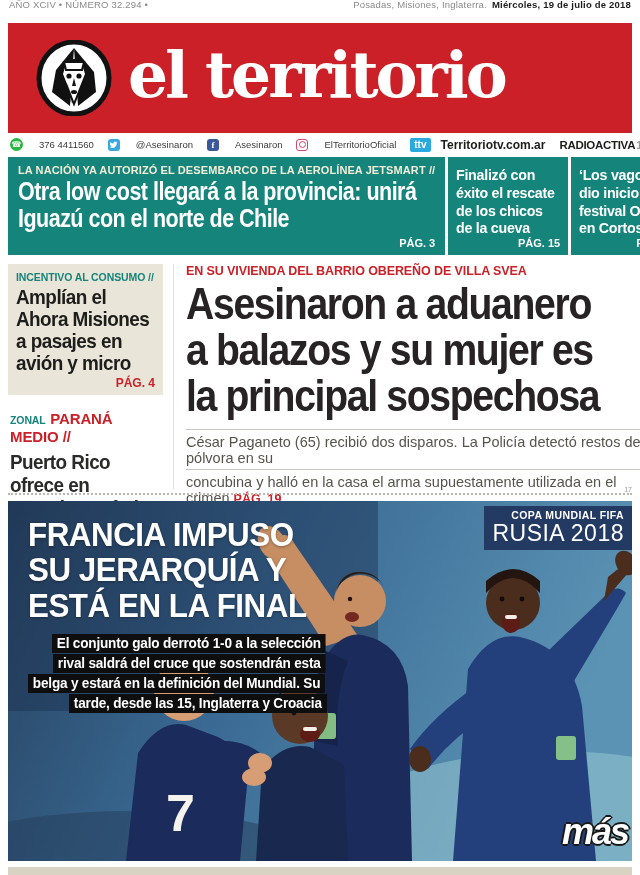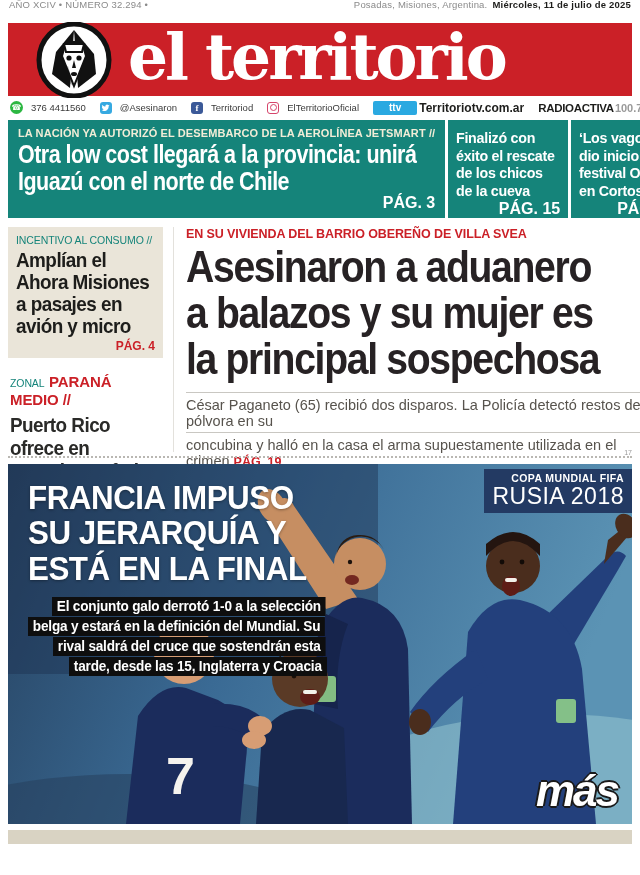--- a/index.html
+++ b/index.html
@@ -6,57 +6,57 @@
   html,body { width:640px; background:#fff; }
   body { font-family:"Liberation Sans", sans-serif; color:#231f20; }
   .page { width:640px; height:875px; padding:0 8px; position:relative; overflow:hidden; background:#fff; }
 
   
   .topbar { height:23px; display:flex; justify-content:space-between; align-items:center; font-size:9.5px; color:#8a8a8a; letter-spacing:.2px; padding:2px 1px 16px 1px; }
   .topbar .right { color:#8a8a8a; }
   .topbar .date { color:#1d1d1b; font-weight:bold; margin-left:5px; }
 
   
-  .masthead { background:#cb2027; height:73px; display:flex; align-items:center; padding-left:28px; }
+  .masthead { background:#cb2027; height:110px; display:flex; align-items:center; padding-left:28px; }
   .logo-wrap { width:76px; height:76px; flex:0 0 76px; }
   .mast-title { font-family:"DejaVu Serif", serif; font-weight:bold; color:#fff; font-size:63px; letter-spacing:-3px; margin-left:16px; margin-top:-6px; }
 
   
   .contactbar { height:23px; display:flex; align-items:center; font-size:9.5px; color:#3a3a3a; padding:0 2px; }
   .cgroup { display:flex; align-items:center; margin-right:14px; white-space:nowrap; }
-  .cgroup .lbl { margin-left:8px; }
+  .cgroup .lbl { margin-left:16px; }
   .wa-icon { width:13px; height:13px; border-radius:50%; background:#2cb742; color:#fff; font-size:8px; line-height:13px; text-align:center; display:inline-block; }
   .sq-icon { width:12px; height:12px; border-radius:3px; display:inline-flex; align-items:center; justify-content:center; }
   .tw { background:#36a9e1; }
   .fb { background:#3b5998; color:#fff; font-weight:bold; font-size:9px; font-family:"Liberation Serif",serif; }
   .ig { background:#fff; border:1.6px solid #d6456b; position:relative; }
   .ig::before { content:""; width:5px; height:5px; border:1.4px solid #d6456b; border-radius:50%; }
   .spacer { flex:1; }
-  .ttv-box { background:#2aa9e1; color:#fff; font-weight:bold; font-size:10px; padding:1px 16px 2px; border-radius:2px; margin-right:2px; }
+  .ttv-box { background:#2aa9e1; color:#fff; font-weight:bold; font-size:10px; padding:1px 4px 2px; border-radius:2px; margin-right:10px; }
   .bold-site { font-weight:bold; color:#1d1d1b; font-size:12px; }
   .radio-name { font-weight:900; font-size:11.5px; color:#1d1d1b; letter-spacing:-.3px; }
   .radio-freq { font-size:11px; color:#9a9a9a; margin-left:1px;font-weight:bold; }
   .radio-waves { margin:0 6px 0 3px; display:inline-block; }
 
   
   .teal-band { display:flex; gap:3px; height:98px; margin-top:1px; }
   .tease { background:#15847a; color:#fff; padding:7px 10px 6px; display:flex; flex-direction:column; }
   .tease-1 { flex:0 0 378px; }
   .tease-2 { flex:0 0 120px; padding:7px 8px 6px; }
   .tease-3 { flex:1; padding:7px 8px 6px; }
   .tease .kicker { color:#f2edd7; font-weight:bold; font-size:11px; letter-spacing:.1px; margin-bottom:2px; white-space:nowrap; overflow:hidden; }
   .tease-1 .headline { font-size:25px; font-weight:800; line-height:1.06; letter-spacing:-.6px; transform:scaleX(.86); transform-origin:0 0; width:116%; }
   .t-small { font-size:15.5px; font-weight:800; line-height:1.14; letter-spacing:-.3px; transform:scaleX(.92); transform-origin:0 0; width:108%; }
-  .tease .pag { margin-top:auto; text-align:right; font-weight:bold; font-size:16px; }
+  .tease .pag { margin-top:auto; text-align:right; font-weight:bold; font-size:11px; }
 
   
   .content { display:flex; padding-top:9px; height:234px; }
   .leftcol { width:165px; flex:0 0 165px; padding-right:10px; }
   .box-story { background:#eae5d9; padding:7px 8px 5px; }
-  .k-teal { color:#15847a; font-weight:normal; font-size:10.5px; letter-spacing:-.1px; }
+  .k-teal { color:#15847a; font-weight:bold; font-size:10.5px; letter-spacing:-.1px; }
   .k-red { color:#cb2027; font-weight:bold; font-size:15px; letter-spacing:-.1px; }
   .lc-head { font-size:21px; font-weight:800; color:#1d1d1b; line-height:1.05; letter-spacing:-.6px; margin-top:3px; transform:scaleX(.9); transform-origin:0 0; width:111%; }
   .lc-head2 { font-size:21px; font-weight:600; color:#2a2a28; line-height:1.1; letter-spacing:-.6px; margin-top:4px; transform:scaleX(.9); transform-origin:0 0; width:111%; }
   .lc-pag { text-align:right; color:#cb2027; font-weight:bold; font-size:12px; margin-top:2px; }
   .story2 { margin-top:15px; padding:0 2px; }
 
   
   .mainstory { flex:1; padding-left:12px; border-left:1px solid #e3e1dc; }
   .ms-kicker { color:#cb2027; font-weight:bold; font-size:12.5px; letter-spacing:-.1px; }
   .ms-head { margin-top:3px; }
@@ -73,34 +73,34 @@
   .photo { position:relative; height:360px; margin-top:6px; overflow:hidden; background:#33597f; }
   .photo svg.scene { position:absolute; inset:0; }
   .fifa-badge { position:absolute; top:5px; right:0; background:#233a63; color:#fff; padding:3px 8px 5px; text-align:right; }
   .fifa-top { font-size:10.5px; font-weight:800; letter-spacing:.4px; }
   .fifa-bottom { font-size:23px; font-weight:400; letter-spacing:.5px; line-height:1; margin-top:1px; font-family:"Liberation Sans",sans-serif; }
   .ph-head { position:absolute; left:20px; top:16px; }
   .ph-head div { color:#fff; font-size:33px; font-weight:800; line-height:1.07; letter-spacing:-.5px; transform:scaleX(.95); transform-origin:0 0; white-space:nowrap; text-shadow:0 1px 3px rgba(0,0,0,.35); }
   .ph-deck { position:absolute; left:20px; top:133px;text-align:right; }
   .ph-deck div { margin-bottom:1px; }
   .ph-deck span { display:inline-block; background:#0e0e0e; color:#fff; font-size:14px; font-weight:bold; letter-spacing:-.2px; padding:1px 5px 2px; transform:scaleX(.97); transform-origin:0 0; }
-  .watermark { position:absolute; right:14px; bottom:8px; color:#fff; font-weight:900; font-style:italic; font-size:44px; letter-spacing:-2px; text-shadow:-2px 0 0 #1a1a1a, 2px 0 0 #1a1a1a, 0 -2px 0 #1a1a1a, 0 2px 0 #1a1a1a, -1px 1px 0 #1a1a1a, 1px -1px 0 #1a1a1a; }
+  .watermark { position:absolute; right:4px; bottom:8px; color:#fff; font-weight:900; font-style:italic; font-size:36px; letter-spacing:-2px; text-shadow:-2px 0 0 #1a1a1a, 2px 0 0 #1a1a1a, 0 -2px 0 #1a1a1a, 0 2px 0 #1a1a1a, -1px 1px 0 #1a1a1a, 1px -1px 0 #1a1a1a; }
 
   
   .bottomstrip { height:14px; background:#d9d3c3; margin-top:6px; }
 </style>
 </head>
 <body>
 
 <div class="page">
 
   <div class="topbar">
     <span>AÑO XCIV • NÚMERO 32.294 •</span>
     <span class="right">
-      <span>Posadas, Misiones, Argentina.</span><span class="date">Miércoles, 11 de julio de 2025</span>
+      <span>Posadas, Misiones, Inglaterra.</span><span class="date">Miércoles, 19 de julio de 2018</span>
     </span>
   </div>
 
   <div class="masthead">
     <div class="logo-wrap">
       <svg viewBox="0 0 76 76" width="76" height="76">
         <ellipse cx="38" cy="38" rx="35" ry="36" fill="#fff" stroke="#111" stroke-width="5"></ellipse>
         <path d="M38 8 L20 30 L16 52 L34 66 L38 8" fill="#111"></path>
         <path d="M38 8 L58 32 L60 52 L42 66 L38 8" fill="#111"></path>
         <path d="M30 20 L46 20 L50 34 L38 64 L26 34 Z" fill="#fff" stroke="#111" stroke-width="2"></path>
@@ -123,21 +123,21 @@
     <span class="cgroup">
       <span class="sq-icon tw">
         <svg viewBox="0 0 10 10" width="9" height="9">
             <path fill="#fff" d="M9.5,2.5c-.3.2-.7.3-1,.4.4-.2.6-.6.8-1-.4.2-.8.4-1.2.5C7.7,2,7.2,1.8,6.7,1.8c-1,0-1.8.8-1.8,1.8v.4C3.4,3.9,2.1,3.2,1.2,2.2,1,2.5,1,2.8,1,3.1c0,.6.3,1.2.8,1.5-.3,0-.6-.1-.8-.2v0c0,.9.6,1.6,1.4,1.8-.1,0-.3.1-.5.1H1.6c.2.7.9,1.2,1.7,1.2-.6.5-1.4.8-2.2.8H.7C1.5,8.8,2.4,9,3.4,9c3.3,0,5.1-2.7,5.1-5.1v-.2C8.9,3.4,9.2,3,9.5,2.5z"></path>
           </svg>
       </span>
       <span class="lbl">@Asesinaron</span>
     </span>
     <span class="cgroup">
       <span class="sq-icon fb">f</span>
-      <span class="lbl">Territoriod</span>
+      <span class="lbl">Asesinaron</span>
     </span>
     <span class="cgroup">
       <span class="sq-icon ig"></span>
       <span class="lbl">ElTerritorioOficial</span>
     </span>
     <span class="spacer"></span>
     <span class="cgroup">
       <span class="ttv-box">ttv</span>
       <span class="bold-site">Territoriotv.com.ar</span>
     </span>
@@ -285,22 +285,22 @@
     </div>
 
     <div class="ph-head">
       <div>FRANCIA IMPUSO</div>
       <div>SU JERARQUÍA Y</div>
       <div>ESTÁ EN LA FINAL</div>
     </div>
 
     <div class="ph-deck">
       <div><span>El conjunto galo derrotó 1-0 a la selección</span></div>
+      <div><span>rival saldrá del cruce que sostendrán esta</span></div>
       <div><span>belga y estará en la definición del Mundial. Su</span></div>
-      <div><span>rival saldrá del cruce que sostendrán esta</span></div>
       <div><span>tarde, desde las 15, Inglaterra y Croacia</span></div>
     </div>
 
     <div class="watermark">más</div>
   </div>
 
   <div class="bottomstrip"></div>
 
 </div>
 

